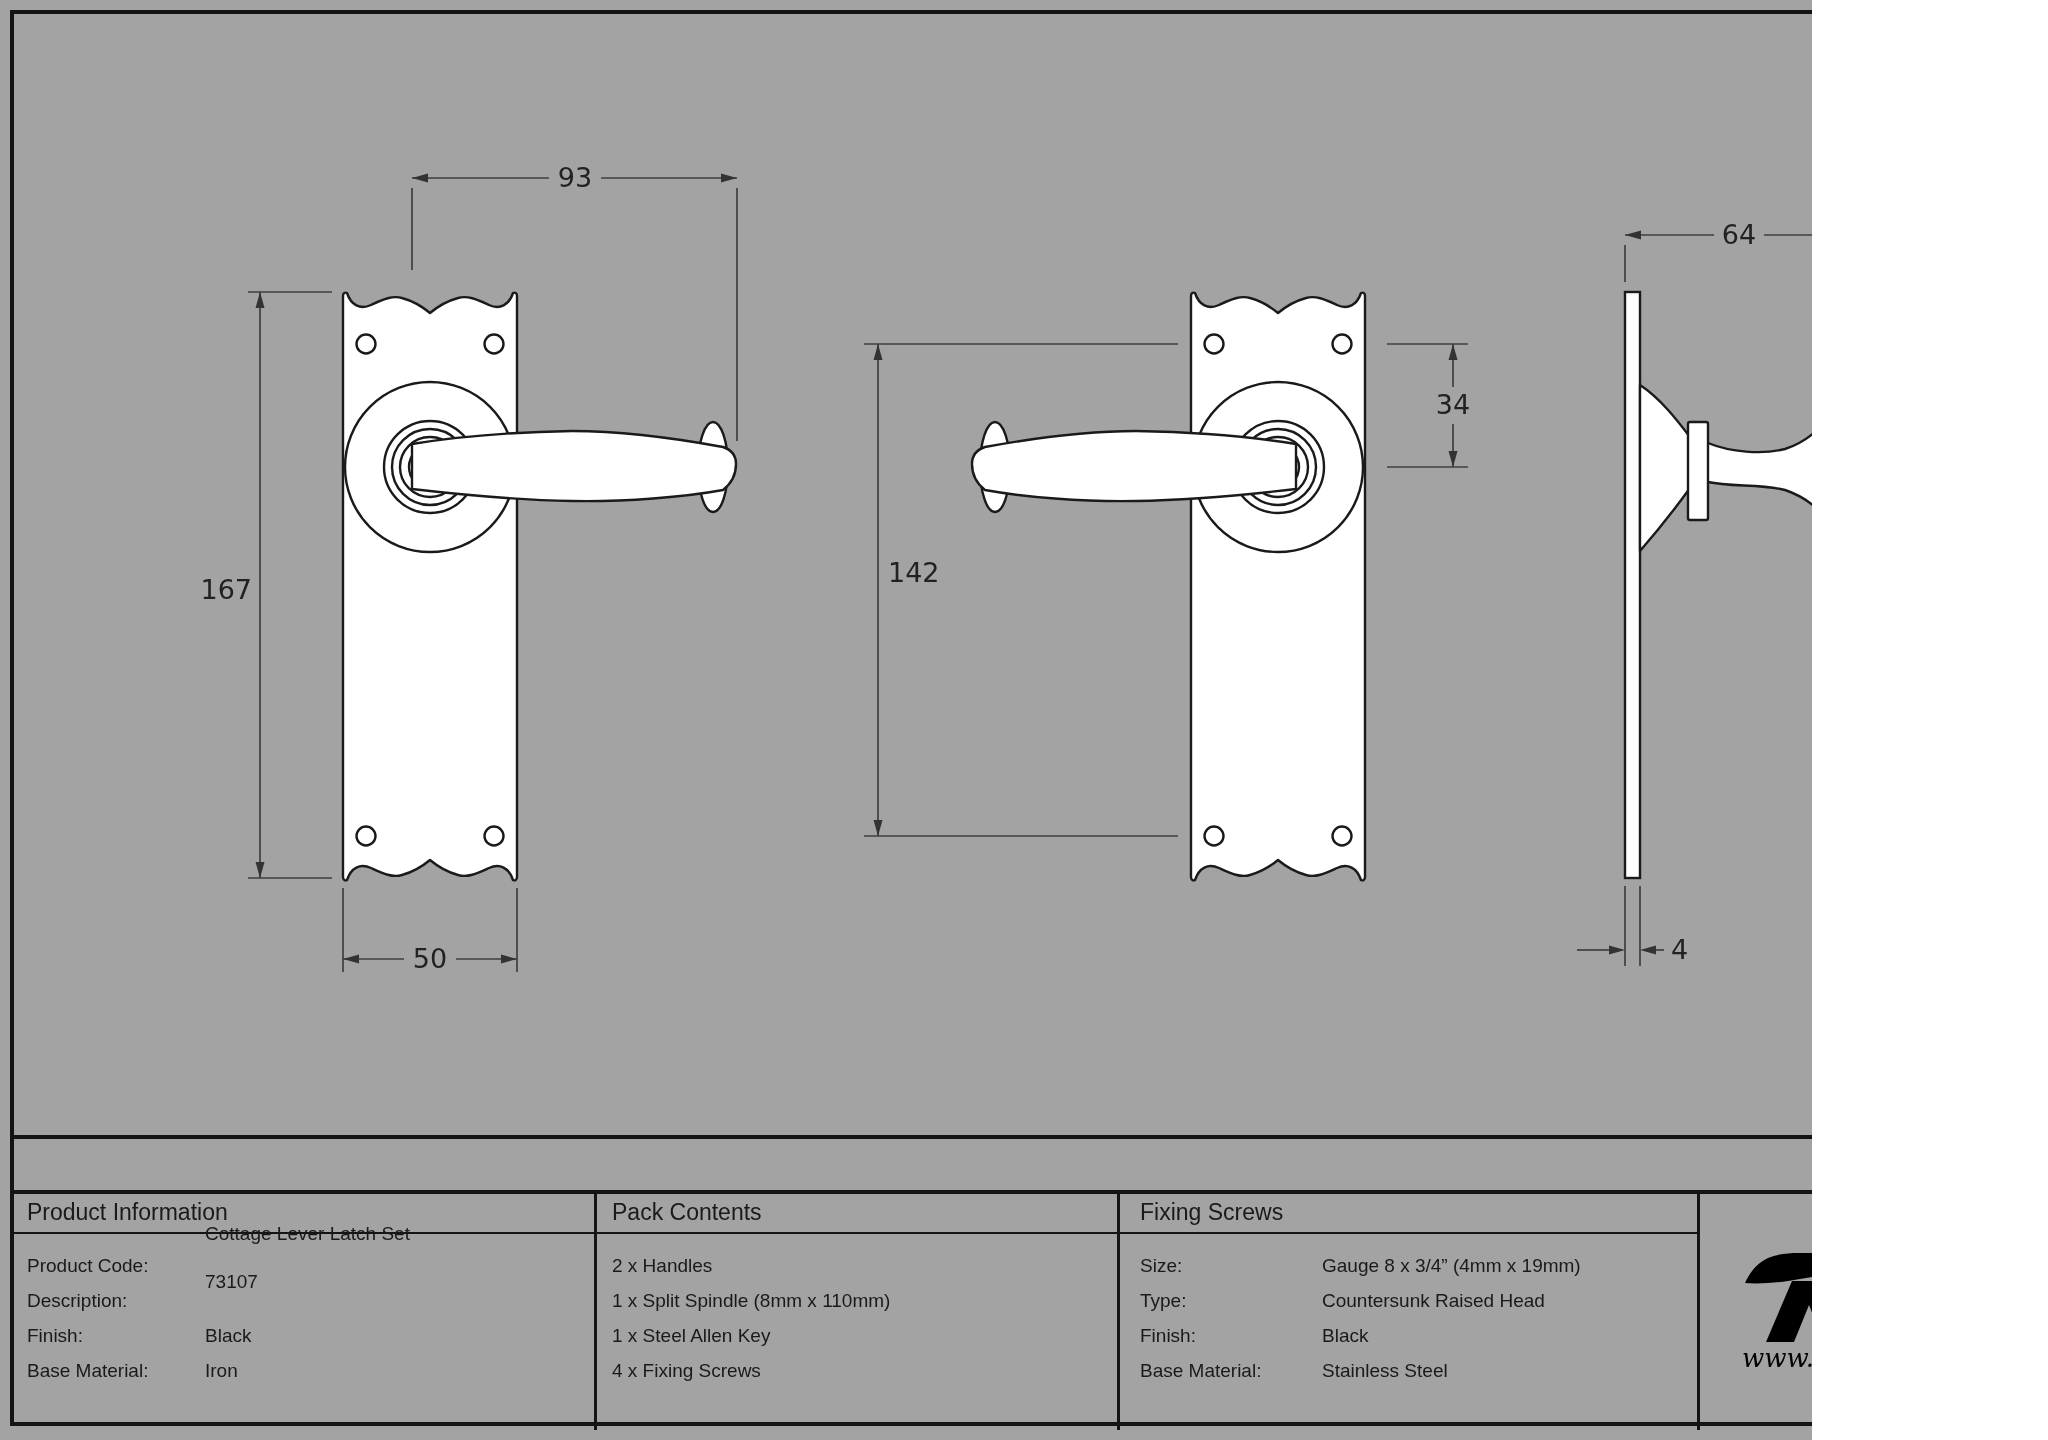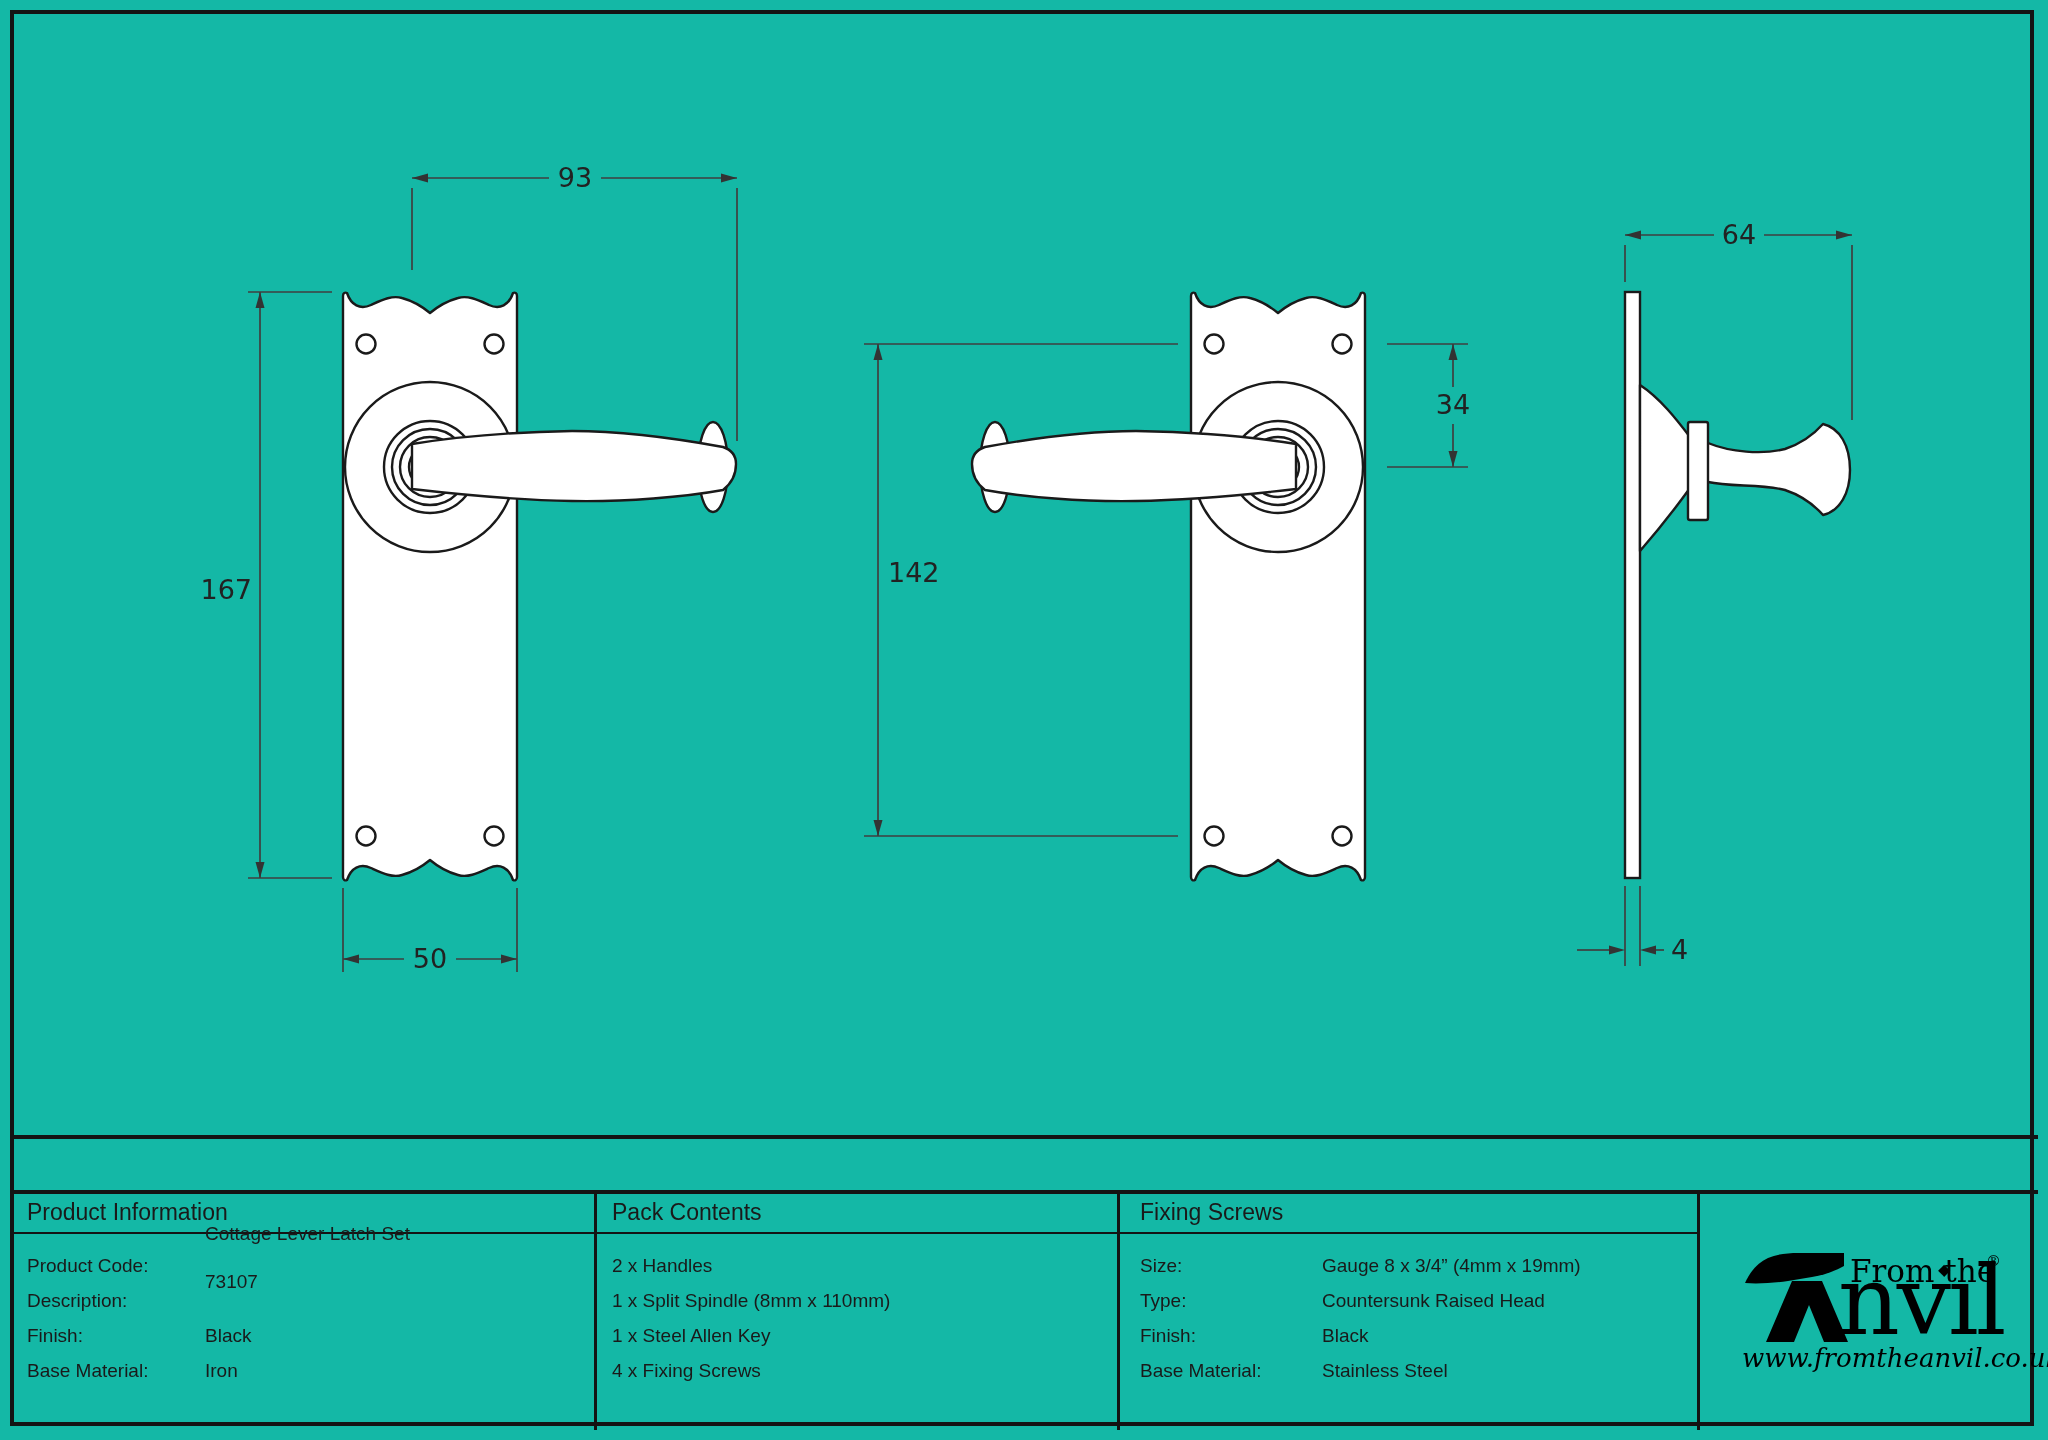--- a/index.html
+++ b/index.html
@@ -1,16 +1,16 @@
 <!DOCTYPE html>
 <html><head>
 <meta charset="utf-8">
 <style>
   html,body{margin:0;padding:0;background:#fff;}
-  #canvas{position:relative;width:2048px;height:1440px;background:#14b8a6;
+  #canvas{position:relative;width:1812px;height:1440px;background:#a3a3a3;
           font-family:"Liberation Sans",sans-serif;color:#1a1a1a;overflow:hidden;}
   
   .page-border{position:absolute;left:10px;top:10px;width:2024px;height:1416px;
                border:4px solid #141414;box-sizing:border-box;}
   
   .hline{position:absolute;background:#141414;}
   .vline{position:absolute;background:#141414;}
   
   .txt{position:absolute;white-space:nowrap;font-size:19px;line-height:23px;}
   .hdr{font-size:23px;}

